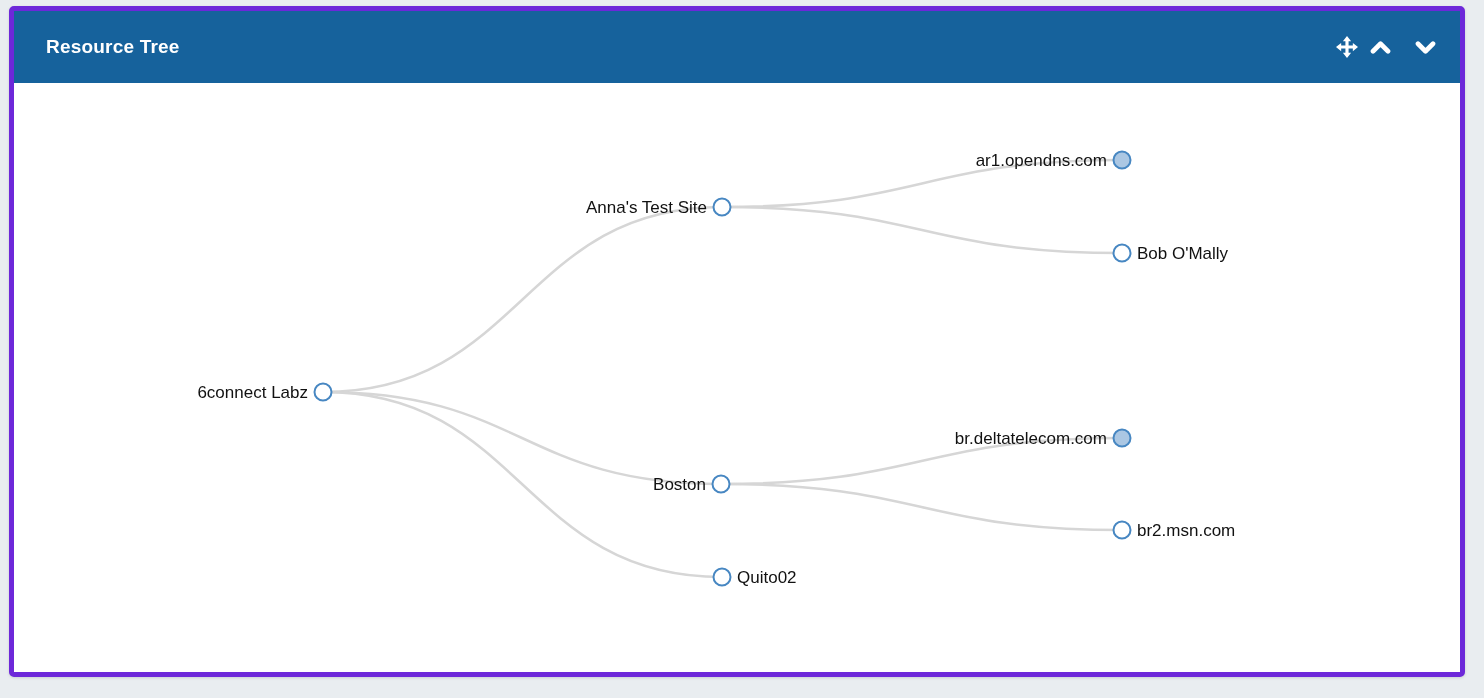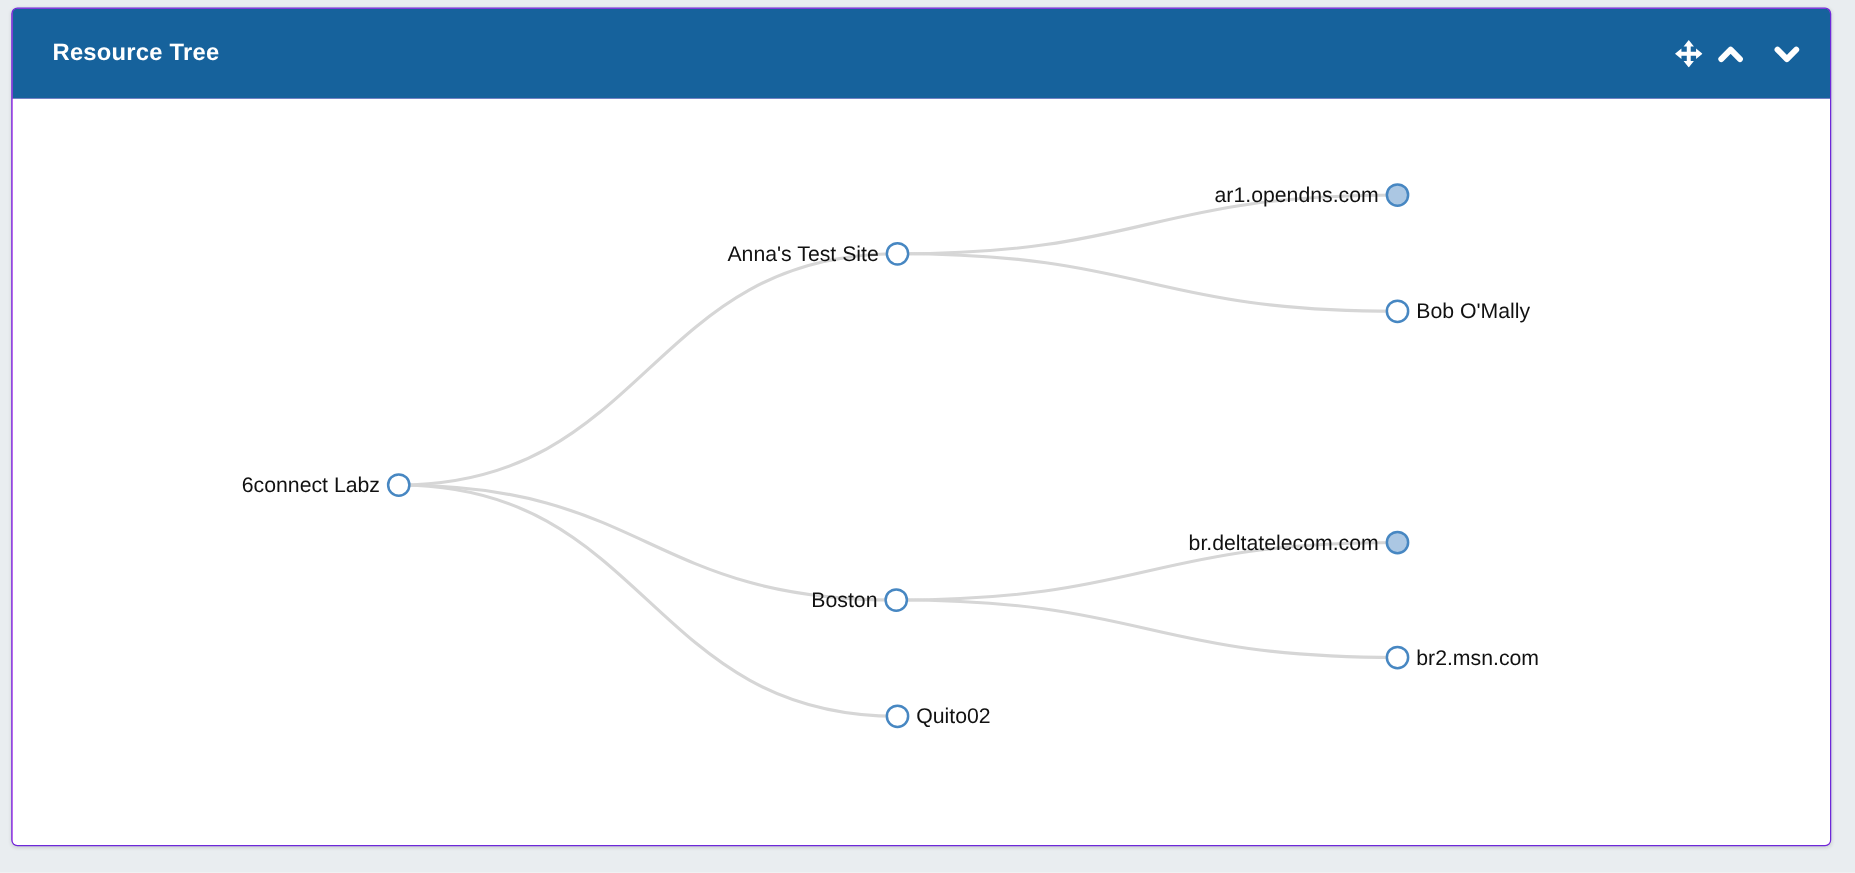--- a/index.html
+++ b/index.html
@@ -10,22 +10,22 @@
     background: var(--page-bg, #e9edf0);
     font-family: "Liberation Sans", "DejaVu Sans", sans-serif;
     overflow: hidden;
   }
   .panel {
     position: absolute;
     left: 9px;
     top: 6px;
     width: 1456px;
     height: 671px;
-    background: #d946ef;
-    border: 1px solid #6d28d9;
+    background: #3b82f6;
+    border: 5px solid #6d28d9;
     border-radius: 5px;
     box-shadow: 0 1px 3px rgba(0,0,0,0.12);
     box-sizing: border-box;
     overflow: hidden;
   }
   .panel-header {
     height: 72px;
     background: var(--header-bg, #16629c);
     display: flex;
     align-items: center;

